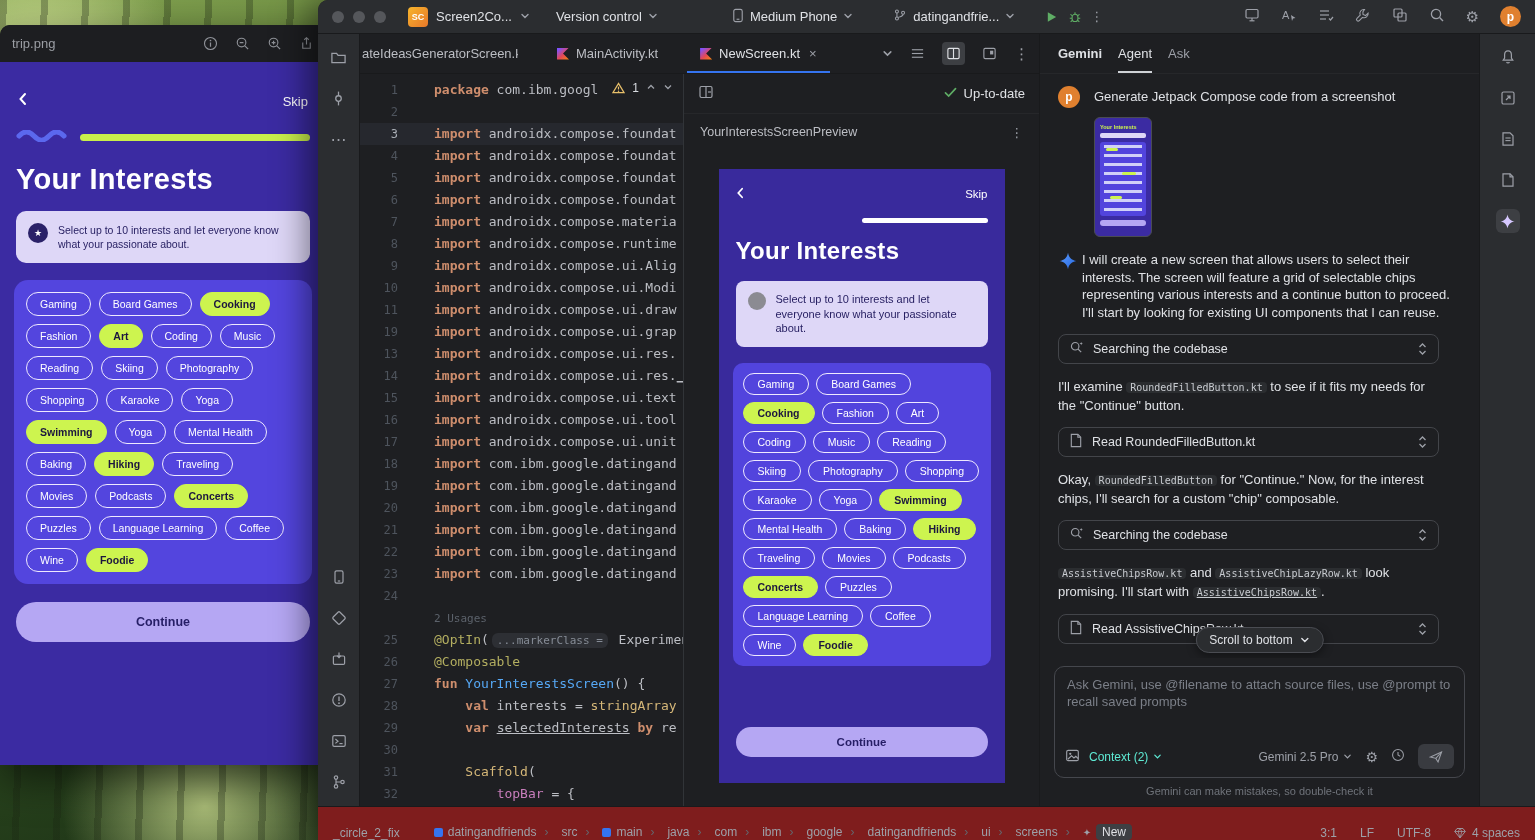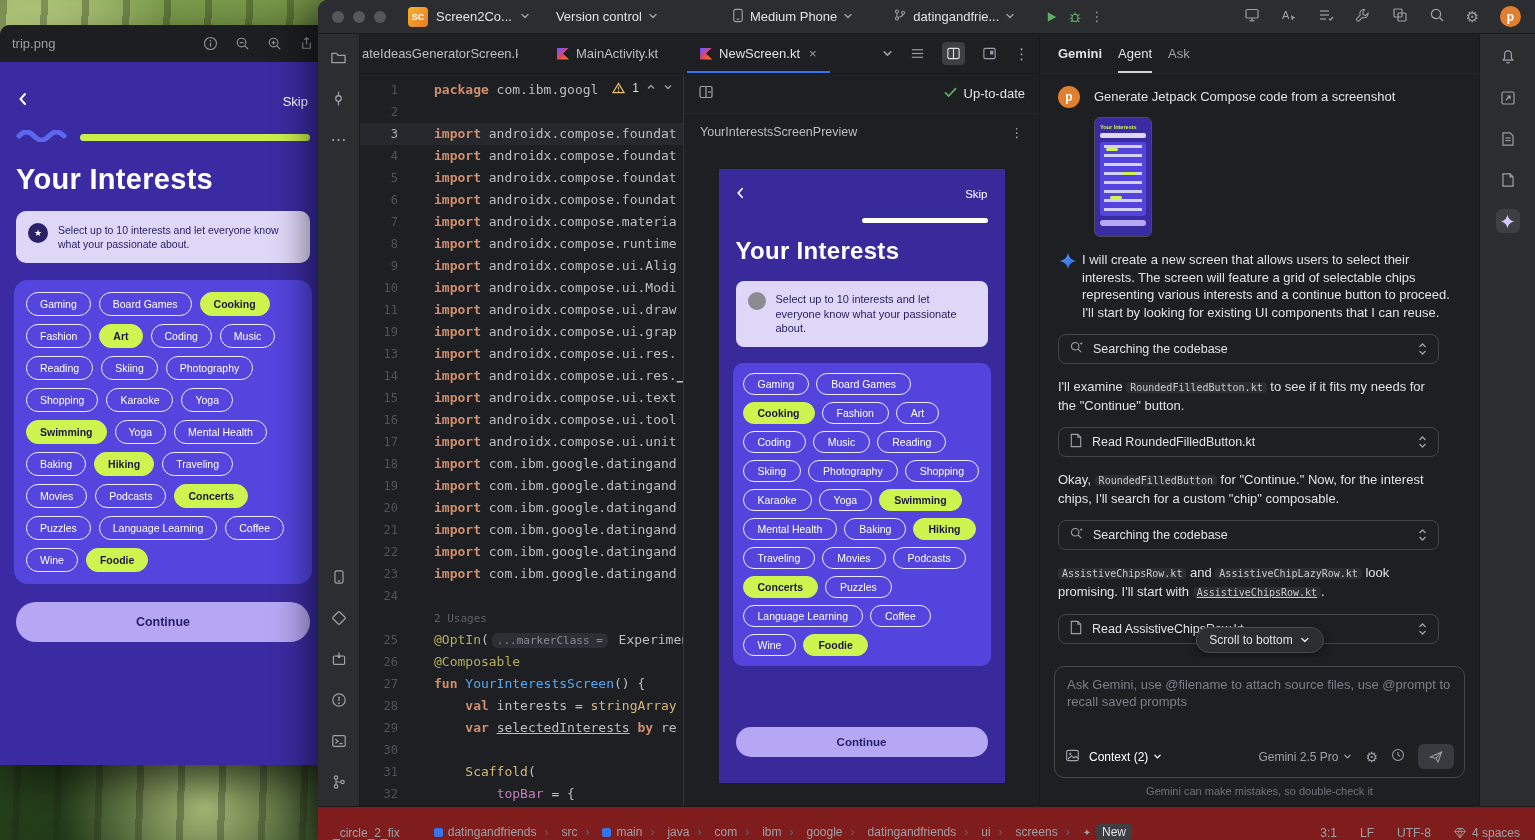--- a/index.html
+++ b/index.html
@@ -918,21 +918,21 @@
 
         <div class="gm-inputwrap">
           <div class="gm-input">
             <textarea placeholder="Ask Gemini, use @filename to attach source files, use @prompt to recall saved prompts" style=""></textarea>
             <div class="gm-input-bottom">
               <span><svg width="15" height="15" viewBox="0 0 16 16">
                     <rect x="1.8" y="2.5" width="12.4" height="11" rx="1.6" fill="none" stroke="currentColor" stroke-width="1.2"></rect>
                     <circle cx="5.6" cy="6.2" r="1.2" fill="currentColor"></circle>
                     <path d="M3 12 L7 8.4 L9.5 10.6 L11.5 8.8 L14 11.2" fill="none" stroke="currentColor" stroke-width="1.2"></path>
                   </svg></span>
-              <span class="tb-item" style="color:#ffffff; gap:5px;">
+              <span class="tb-item" style="color:#5eead4; gap:5px;">
                 <span>Context (2)</span>
                 <svg width="9" height="9" viewBox="0 0 10 10">
                     <path d="M2 3.5 L5 6.5 L8 3.5" fill="none" stroke="currentColor" stroke-width="1.4" stroke-linecap="round"></path>
                   </svg>
               </span>
               <span class="gm-right">
                 <span class="tb-item" style="color:#9da0a8; gap:5px;">
                   <span>Gemini 2.5 Pro</span>
                   <svg width="9" height="9" viewBox="0 0 10 10">
                       <path d="M2 3.5 L5 6.5 L8 3.5" fill="none" stroke="currentColor" stroke-width="1.4" stroke-linecap="round"></path>

